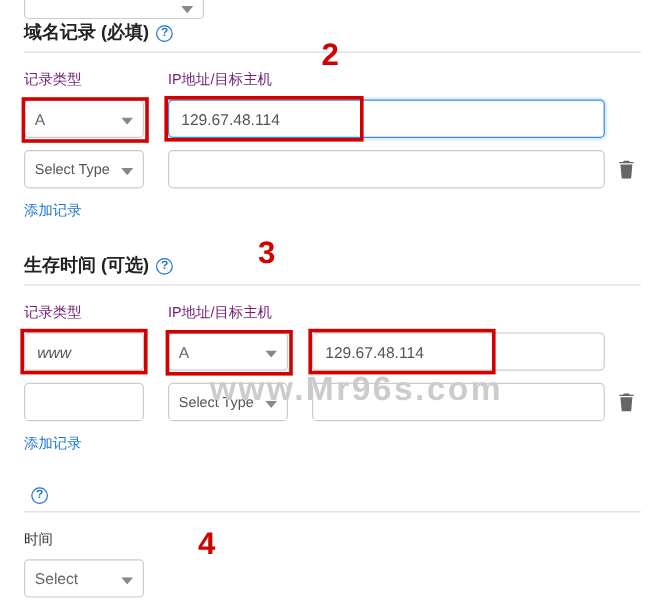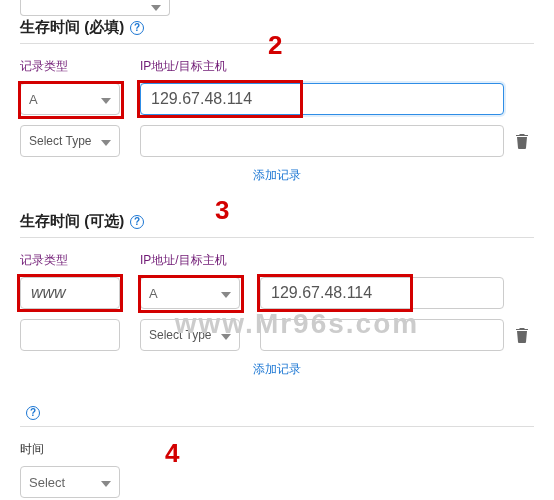--- a/index.html
+++ b/index.html
@@ -81,21 +81,21 @@
     .fields-row {
       display: flex;
       align-items: center;
       margin-bottom: 10px;
     }
     .text-input {
       border: 1px solid #ccc;
       border-radius: 4px;
       height: 32px;
       padding: 0 10px;
-      font-size: 16px;
+      font-size: 13px;
       color: #555;
       background: #fff;
     }
     .text-input.wide { flex: 1; }
     .text-input.focus {
       border-color: #2e8de6;
       box-shadow: 0 0 0 2px rgba(46,141,230,0.15);
     }
     .highlight-red {
       position: absolute;
@@ -108,21 +108,20 @@
       display: flex;
       justify-content: center;
       cursor: pointer;
     }
     .trash-svg { width: 14px; height: 16px; fill: #666; }
     .add-link {
       color: #1b76d3;
       font-size: 12px;
       cursor: pointer;
       margin-top: 3px;
-      text-align: center;
     }
     .watermark {
       position: absolute;
       left: 50%;
       top: 308px;
       transform: translateX(-50%);
       font-size: 28px;
       color: #ccc;
       font-weight: bold;
       letter-spacing: 2px;
@@ -149,21 +148,21 @@
     <span class="caret" style="margin-left:auto;">
       <svg class="caret-svg" viewBox="0 0 10 6">
           <path d="M0 0 L5 6 L10 0 Z"></path>
         </svg>
     </span>
   </div>
 </div>
 
 
 <div class="section-header first">
-  <span>生存时间 (必填)</span>
+  <span>域名记录 (必填)</span>
   <span class="help-icon">?</span>
 </div>
 <div class="underline"></div>
 
 <div class="labels-row">
   <div class="col1">记录类型</div>
   <div>IP地址/目标主机</div>
 </div>
 
 <div class="fields-row" style="position:relative;">

